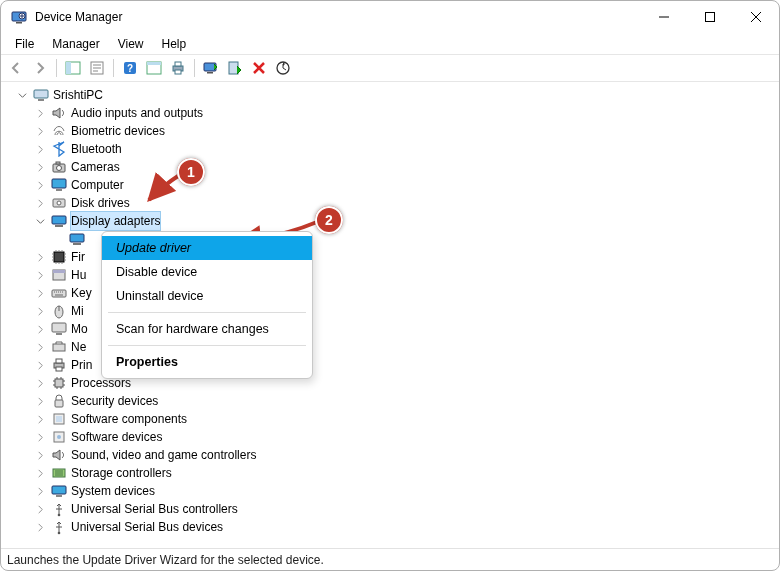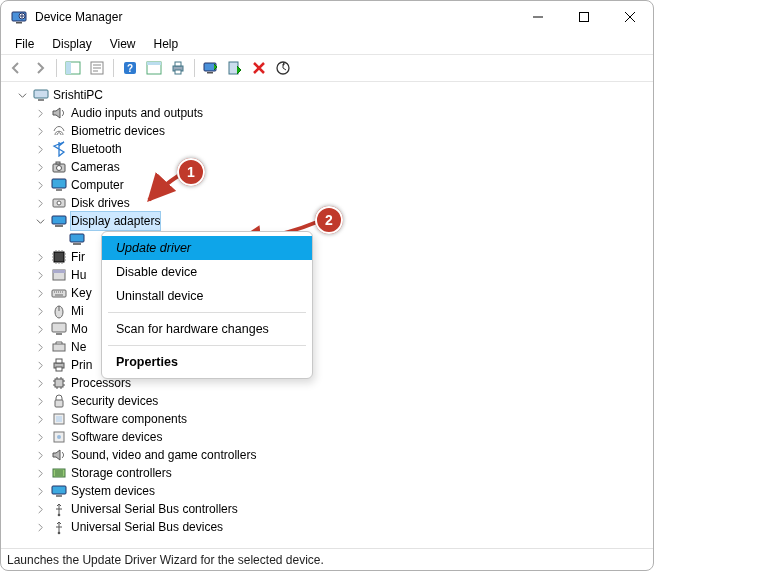--- a/index.html
+++ b/index.html
@@ -1,18 +1,18 @@
 <!DOCTYPE html>
 <html><head>
 <meta charset="utf-8">
 <style>
 * { margin: 0; padding: 0; box-sizing: border-box; -webkit-font-smoothing: antialiased; }
 body { font-family: "Segoe UI", Tahoma, sans-serif; font-size: 12px; color: #000; background: #fff; user-select: none; }
 
-.window { width: 654px; height: 571px; border: 1px solid #b0b0b0; border-radius: 8px; overflow: hidden; display: flex; flex-direction: column; background: #fff; position: relative; }
+.window { width: 780px; height: 571px; border: 1px solid #b0b0b0; border-radius: 8px; overflow: hidden; display: flex; flex-direction: column; background: #fff; position: relative; }
 
 
 .titlebar { display: flex; align-items: center; height: 32px; padding-left: 10px; }
 .titlebar .app-icon { width: 16px; height: 16px; margin-right: 8px; }
 .titlebar .title { flex: 1; font-size: 12px; }
 .titlebar .winctrls { display: flex; }
 .titlebar .winbtn { width: 46px; height: 32px; display: flex; align-items: center; justify-content: center; }
 .titlebar .winbtn svg { width: 10px; height: 10px; }
 
 
@@ -83,21 +83,21 @@
       <div class="winbtn">
           <svg viewBox="0 0 10 10">
             <path d="M0 0l10 10M10 0L0 10" stroke="#000"></path>
           </svg>
         </div>
     </div>
   </div>
 
   <div class="menubar">
     <div class="item">File</div>
-    <div class="item">Display</div>
+    <div class="item">Manager</div>
     <div class="item">View</div>
     <div class="item">Help</div>
   </div>
 
   <div class="toolstrip">
     <div class="toolbtn">
         <svg viewBox="0 0 16 16">
           <path d="M10 3l-5 5 5 5" fill="none" stroke="#9a9a9a" stroke-width="2"></path>
         </svg>
       </div>

